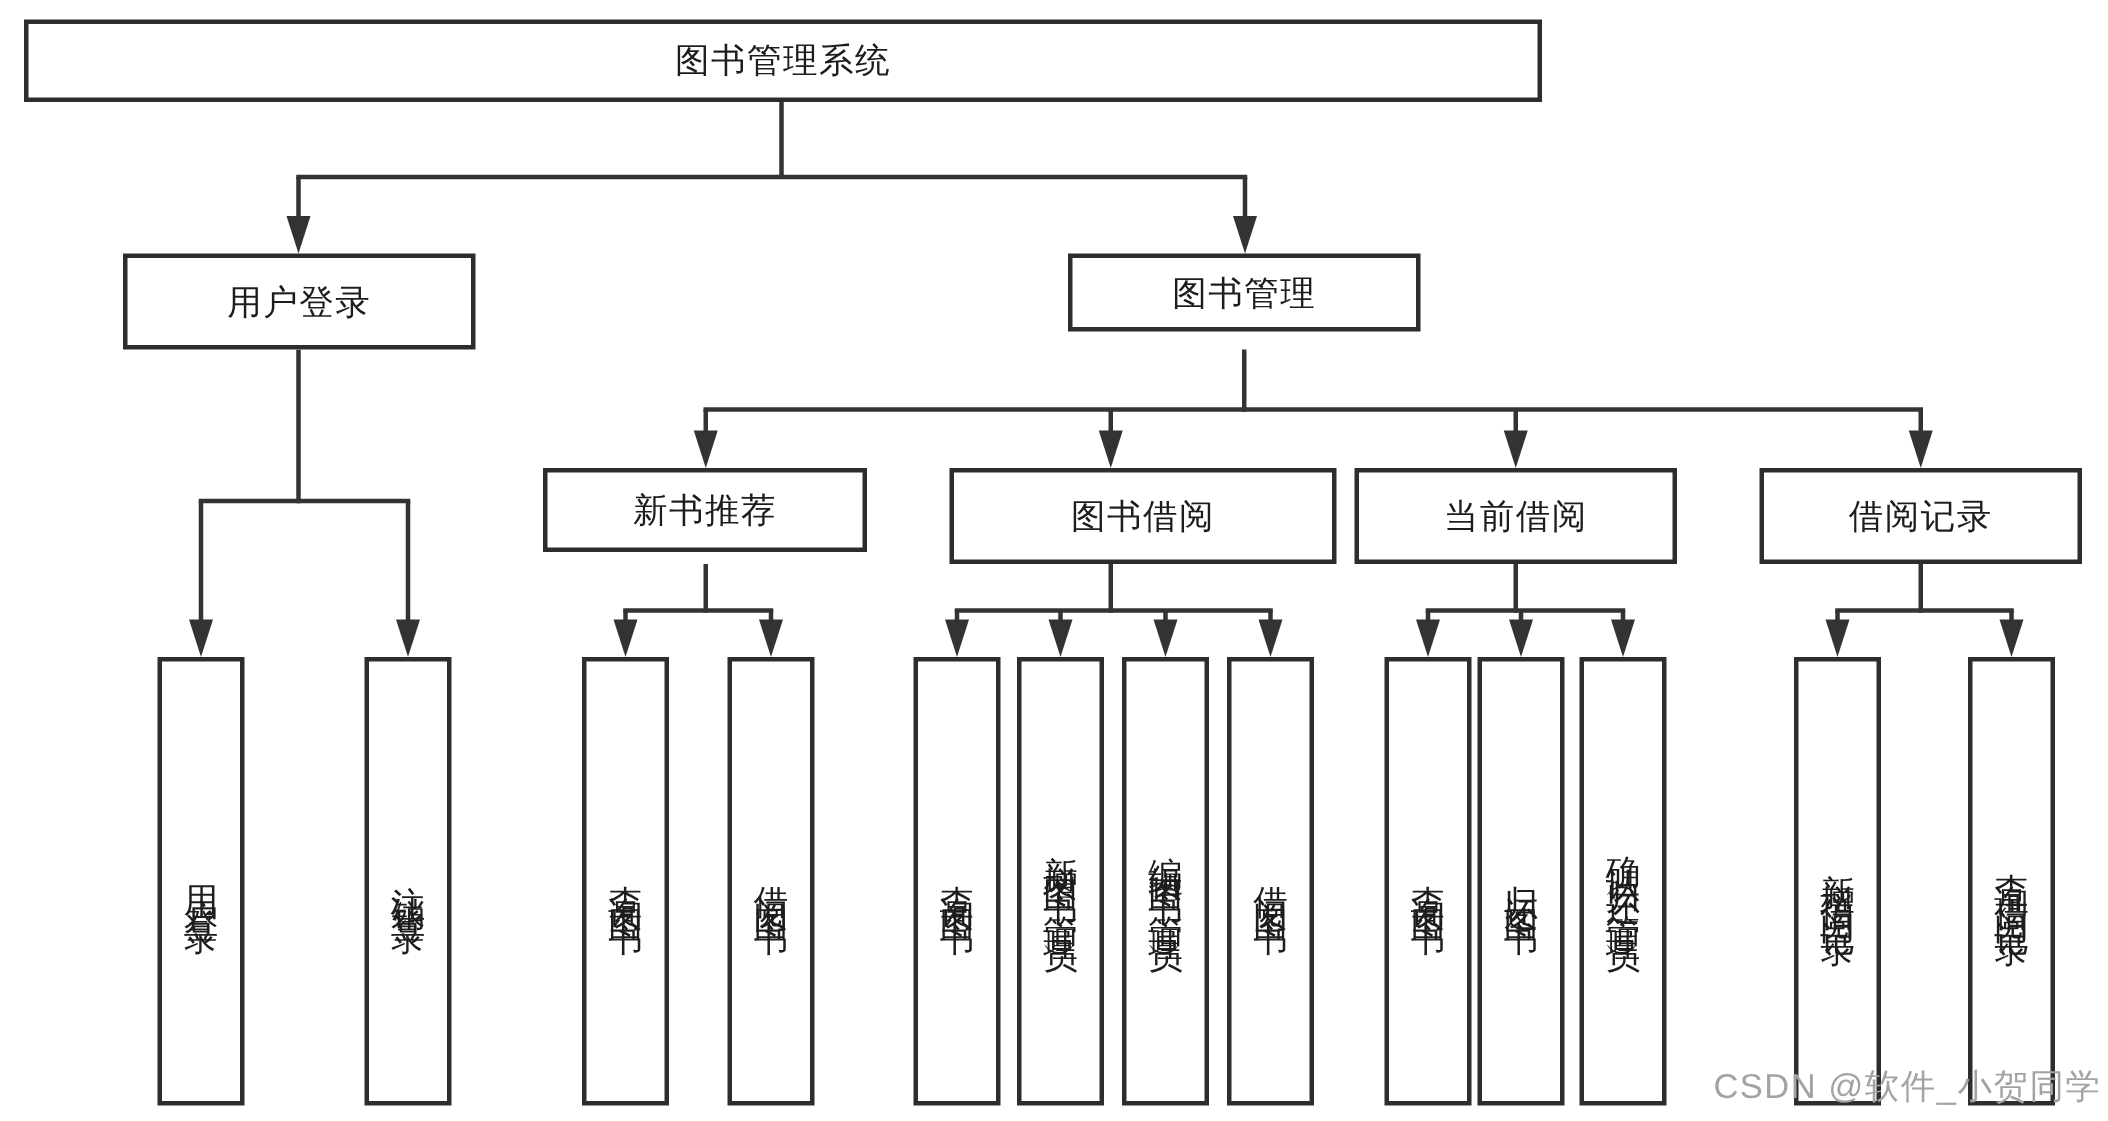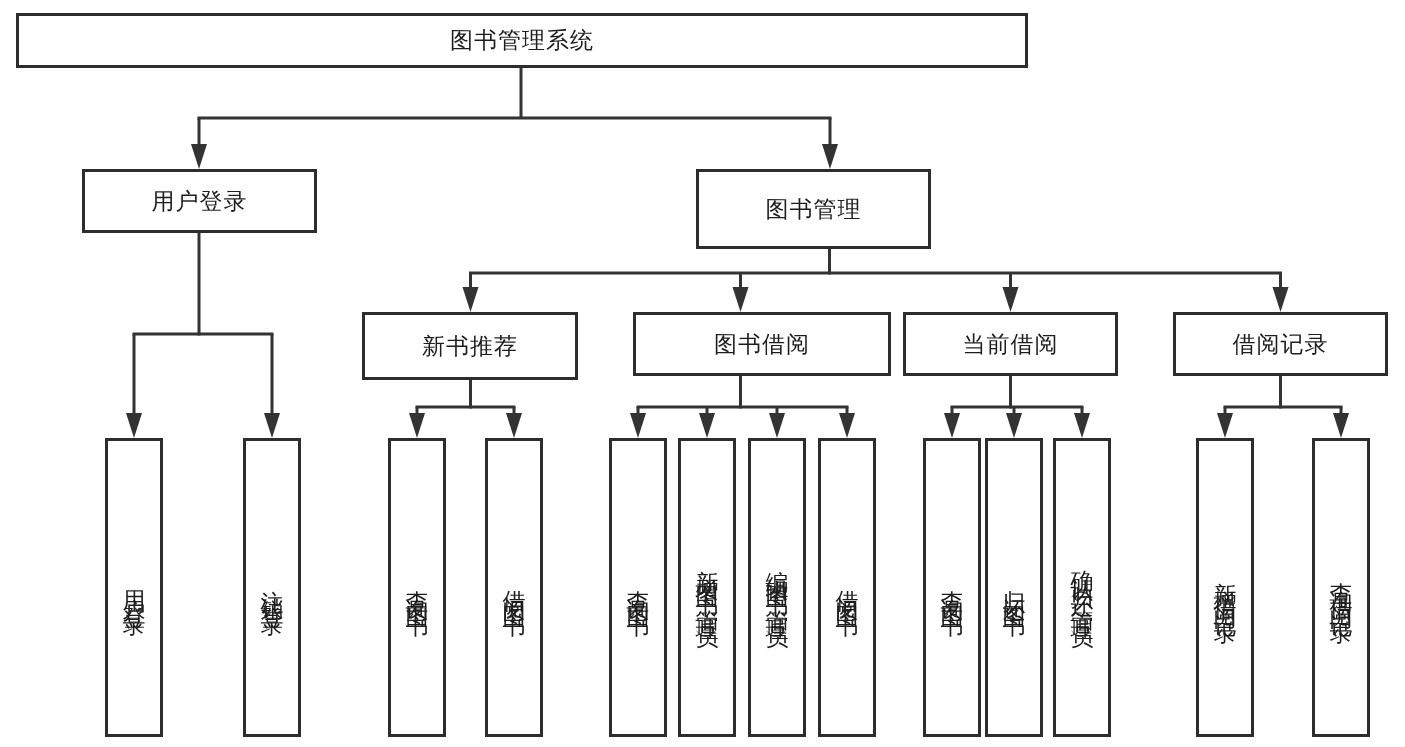--- a/index.html
+++ b/index.html
@@ -39,22 +39,22 @@
   .node.h { font-size: 23px; letter-spacing: 1px; }
   .node.v {
     writing-mode: vertical-rl;
     font-size: 23px;
     letter-spacing: 8px;
     line-height: 1;
   }
   
   .n-root    { left: 16px;  top: 13px;  width: 1012px; height: 55px; }
   .n-login   { left: 82px;  top: 169px; width: 235px;  height: 64px; }
-  .n-mgmt    { left: 696px; top: 169px; width: 235px;  height: 80px; }
-  .n-newrec  { left: 362px; top: 312px; width: 216px;  height: 68px; }
+  .n-mgmt    { left: 712px; top: 169px; width: 235px;  height: 52px; }
+  .n-newrec  { left: 362px; top: 312px; width: 216px;  height: 56px; }
   .n-borrow  { left: 633px; top: 312px; width: 258px;  height: 64px; }
   .n-current { left: 903px; top: 312px; width: 215px;  height: 64px; font-family: Liberation Serif, serif; }
   .n-records { left: 1173px;top: 312px; width: 215px;  height: 64px; }
   .leaf { top: 438px; width: 58px; height: 299px; }
   .l1  { left: 105px; }
   .l2  { left: 243px; }
   .l3  { left: 388px; }
   .l4  { left: 485px; }
   .l5  { left: 609px; }
   .l6  { left: 678px; }
@@ -158,13 +158,14 @@
   <div class="node v leaf l5">查询图书</div>
   <div class="node v leaf l6">新增图书（管理员）</div>
   <div class="node v leaf l7">编辑图书（管理员）</div>
   <div class="node v leaf l8">借阅图书</div>
   <div class="node v leaf l9">查询图书</div>
   <div class="node v leaf l10">归还图书</div>
   <div class="node v leaf l11">确认归还（管理员）</div>
   <div class="node v leaf l12">新增借阅记录</div>
   <div class="node v leaf l13">查询借阅记录</div>
 
+  <div class="watermark">CSDN @软件_小贺同学</div>
 </div>
 
 </body></html>

